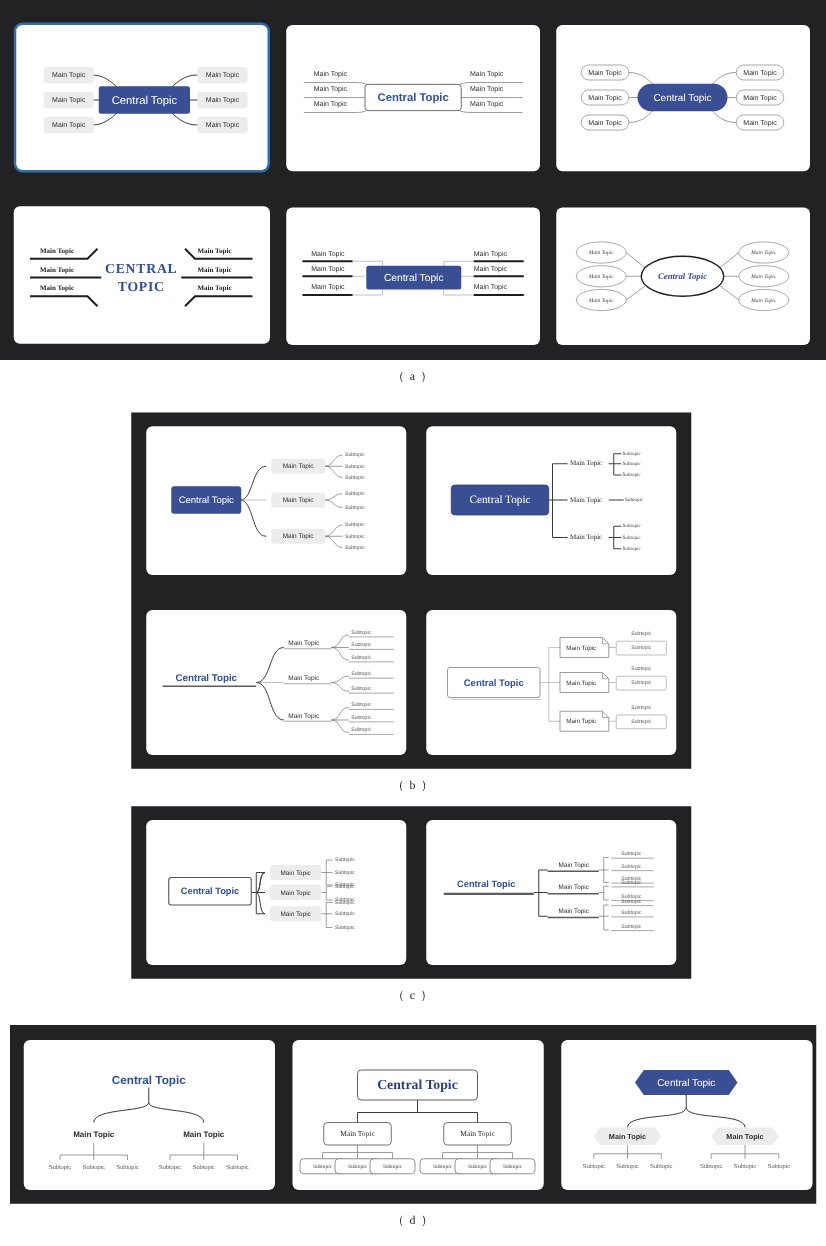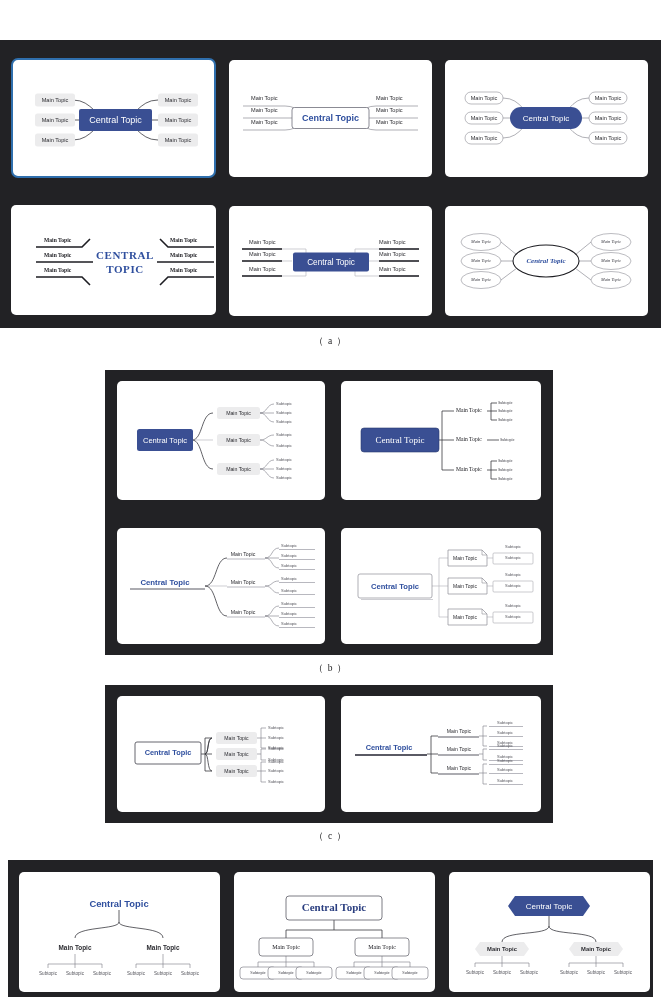--- a/index.html
+++ b/index.html
@@ -1,17 +1,17 @@
 <!DOCTYPE html>
 <html><head>
 <meta charset="utf-8">
 <style>
   html,body{margin:0;padding:0;background:#ffffff;}
   body{width:661px;height:997px;font-family:"Liberation Sans",sans-serif;-webkit-font-smoothing:antialiased;}
-  .page{position:relative;width:661px;height:866px;margin-top:40px;}
+  .page{position:relative;width:661px;height:866px;}
 
   
   .strip{position:absolute;background:#222225;box-sizing:border-box;}
   .caption{position:absolute;width:100%;text-align:center;font-family:"Liberation Serif",serif;font-size:9.5px;color:#1d1d1f;letter-spacing:1px;}
 
   
   .card{position:absolute;background:#ffffff;border-radius:5px;box-sizing:border-box;overflow:hidden;}
   .card.sel{border:2.5px solid #2f6fad;border-radius:7px;}
 
   svg{display:block;}
@@ -146,21 +146,21 @@
         <rect class="bx-out" x="144" y="72" width="38" height="12" rx="6"></rect>
         <text class="lbl-sans" x="163" y="78.4" text-anchor="middle">Main Topic</text>
       </g>
       <g>
         <rect x="65" y="47" width="72" height="22" rx="11" fill="#3a4f93"></rect>
         <text class="ctr-white" x="101" y="58.5" text-anchor="middle" style="font-size:8px">Central Topic</text>
       </g>
     </svg>
   </div>
 
-  <div class="card" style="left:11px;top:165px;width:205px;height:110px;padding-left:12px;">
+  <div class="card" style="left:11px;top:165px;width:205px;height:110px;">
     <svg viewBox="0 0 205 110" width="205" height="110">
       <path class="ul-thick" d="M13 42 L59 42 L67 34"></path>
       <path class="ul-thick" d="M13 57 L70 57"></path>
       <path class="ul-thick" d="M13 72 L59 72 L67 80"></path>
       <path class="ul-thick" d="M191 42 L145 42 L137 34"></path>
       <path class="ul-thick" d="M191 57 L134 57"></path>
       <path class="ul-thick" d="M191 72 L145 72 L137 80"></path>
       <g>
         <text class="lbl-serif" x="21" y="36">Main Topic</text>
       </g>

